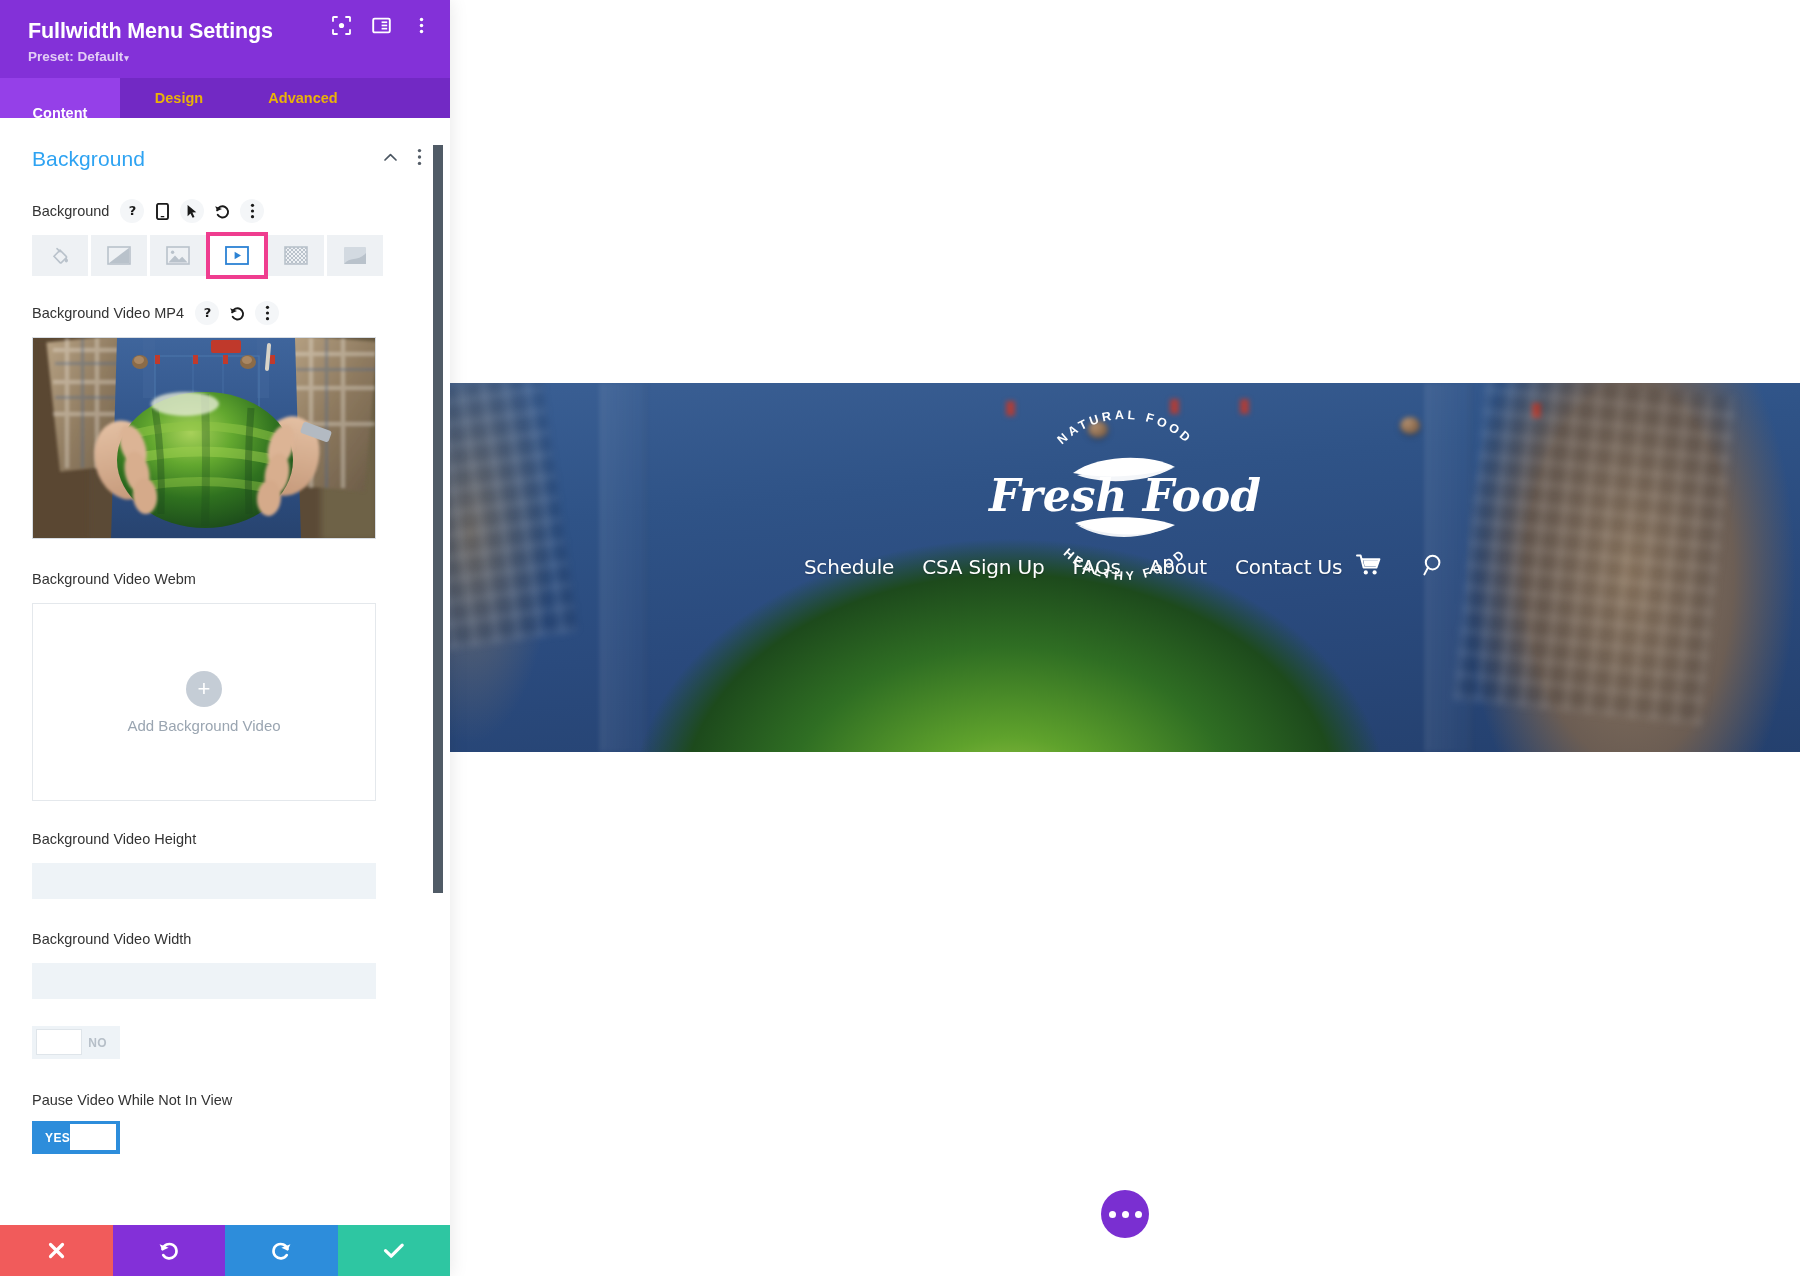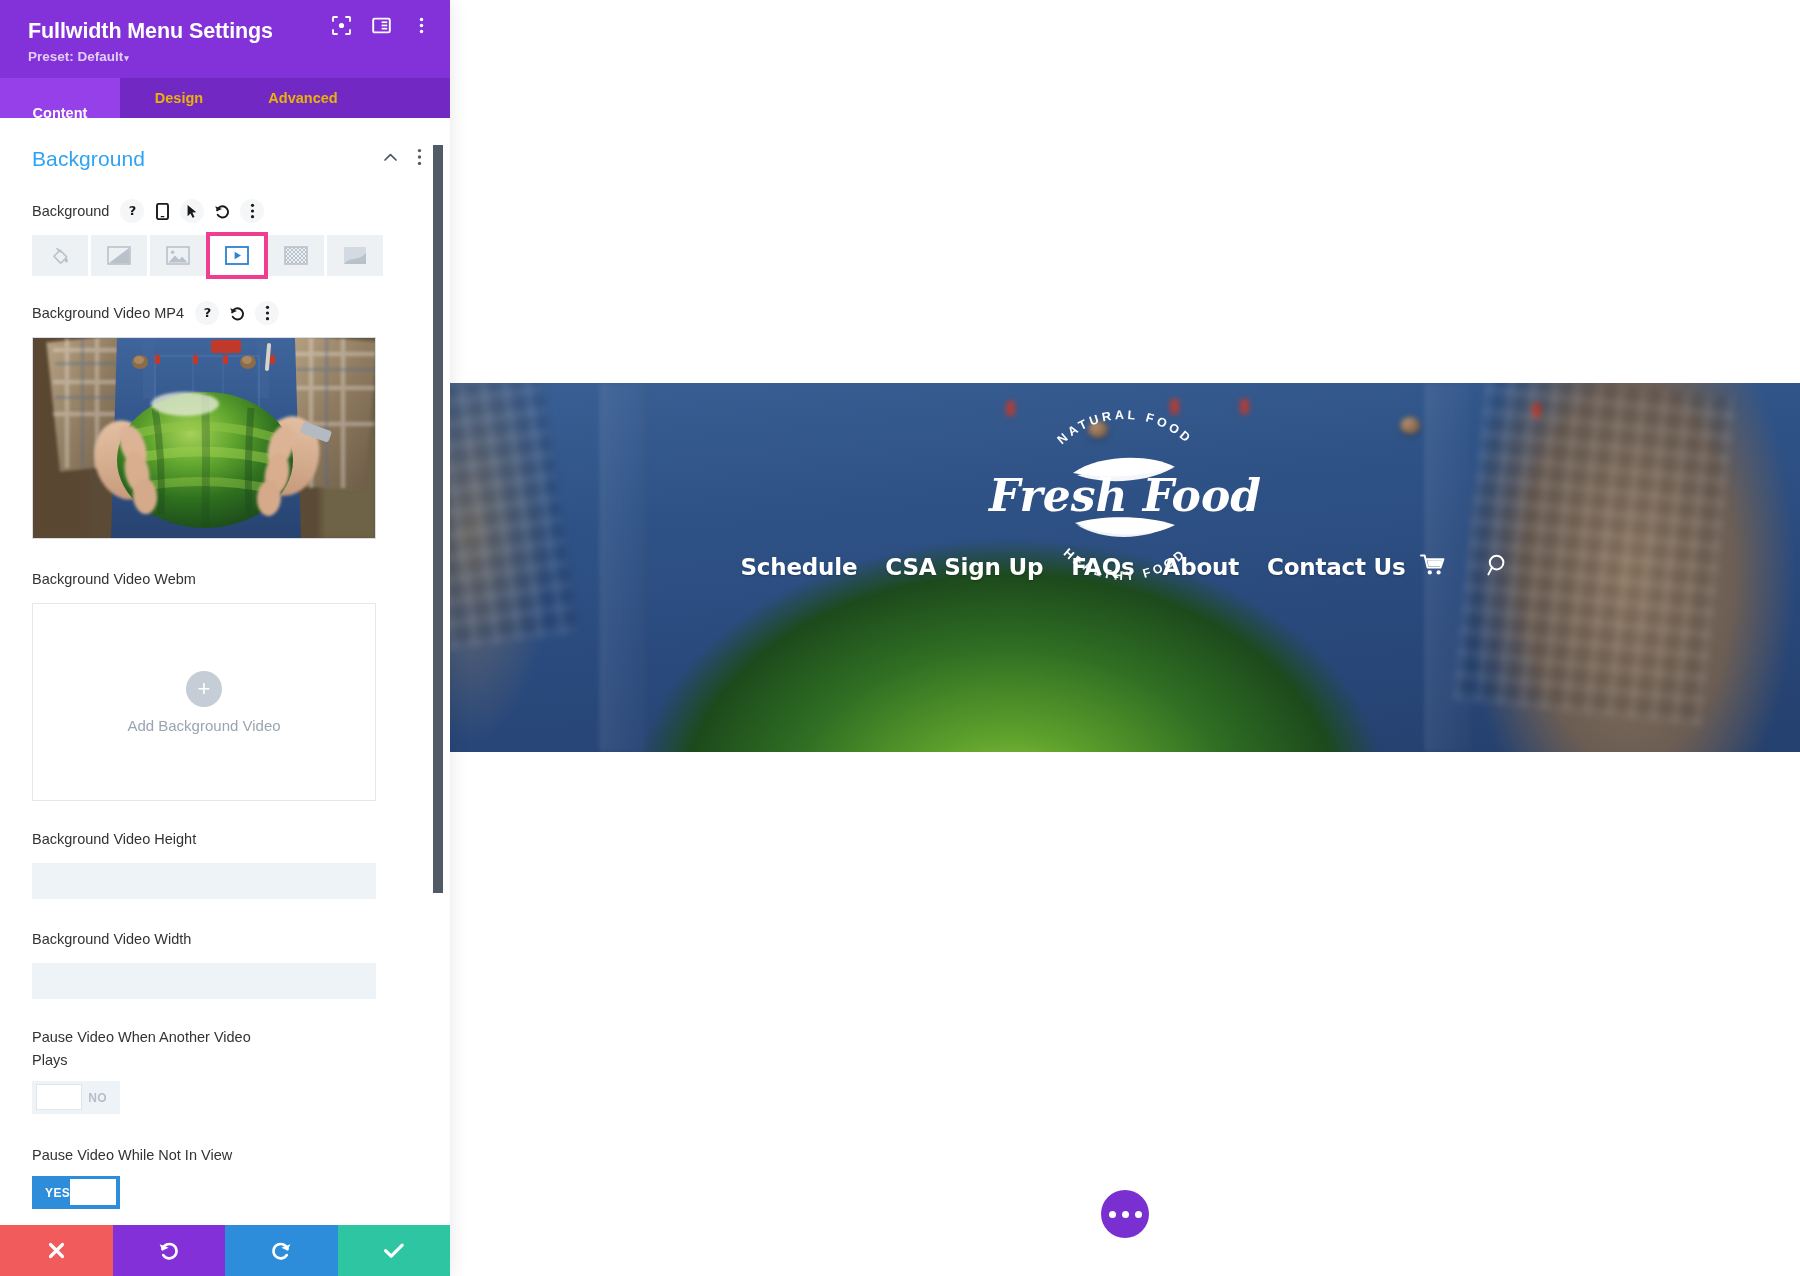--- a/index.html
+++ b/index.html
@@ -358,22 +358,22 @@
     left: 0; right: 0;
     top: 170px;
     display: flex;
     align-items: center;
     justify-content: center;
     gap: 28px;
   }
   .nav-link {
     color: #ffffff;
     font-family: "DejaVu Sans", sans-serif;
-    font-size: 23px;
-    font-weight: bold;
+    font-size: 20px;
+    font-weight: normal;
     letter-spacing: -0.2px;
     cursor: pointer;
     text-shadow: 0 1px 2px rgba(0,0,0,0.25);
     white-space: nowrap;
   }
   .nav-icon { cursor: pointer; display:block; }
   #nav-cart { margin-left: -14px; }
   #nav-search { margin-left: 12px; }
 
   
@@ -685,21 +685,20 @@
       </div>
 
       <div class="field">
         <div class="field-label-row">
           <span class="field-label">Background Video Width</span>
         </div>
         <input class="text-input" type="text" value="" placeholder="" style="">
       </div>
 
       <div class="field">
-        <div class="label-2line">Pause Video When Another Video Plays</div>
         <div class="toggle off">
           <span class="knob"></span>
           <span class="txt">NO</span>
         </div>
       </div>
 
       <div class="field">
         <div class="label-2line">Pause Video While Not In View</div>
         <div class="toggle on">
           <span class="knob"></span>

